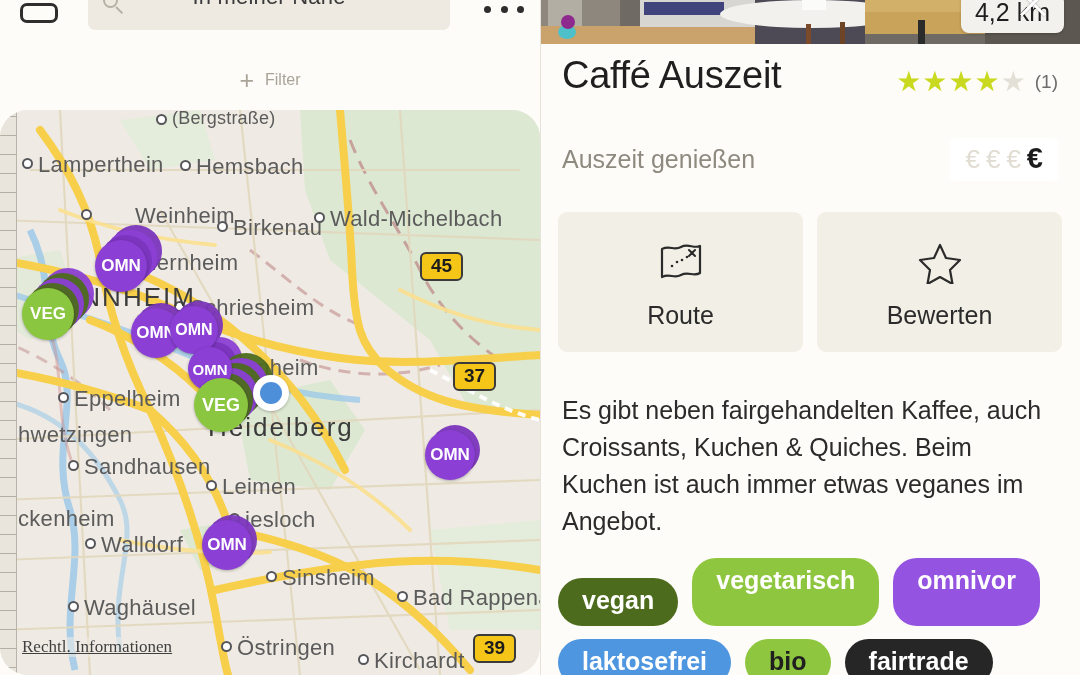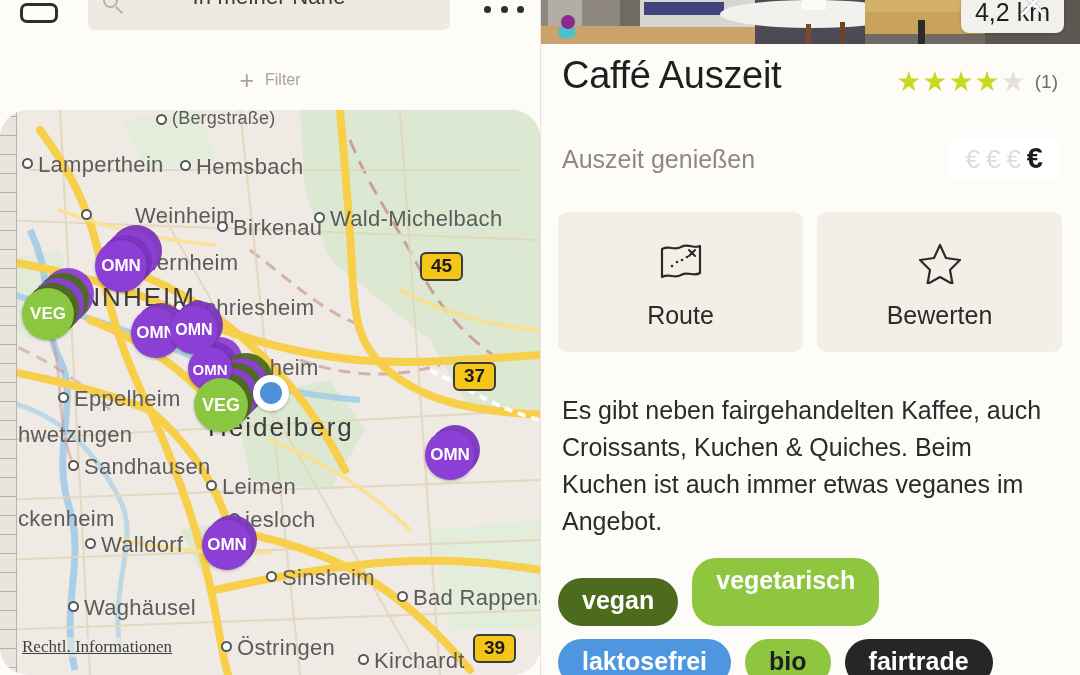--- a/index.html
+++ b/index.html
@@ -574,18 +574,19 @@
         </span>
         <span class="action-label">Bewerten</span>
       </div>
     </div>
 
     <div id="description">Es gibt neben fairgehandelten Kaffee, auch Croissants, Kuchen &amp; Quiches. Beim Kuchen ist auch immer etwas veganes im Angebot.</div>
 
     <div id="tags">
         <div class="tag" style="background: rgb(77, 107, 28); color: rgb(255, 255, 255); margin-top: 20px;">vegan</div>
         <div class="tag" style="background: rgb(143, 198, 63); color: rgb(255, 255, 255); text-align: center;">vegetarisch</div>
+        <div class="tag" style="background: rgb(148, 83, 224); color: rgb(255, 255, 255);">omnivor</div>
         <div class="tag" style="background: rgb(79, 150, 224); color: rgb(255, 255, 255);">laktosefrei</div>
         <div class="tag" style="background: rgb(143, 198, 63); color: rgb(31, 31, 31);">bio</div>
         <div class="tag" style="background: rgb(38, 38, 38); color: rgb(255, 255, 255);">fairtrade</div>
       </div>
   </div>
 </div>
 
 </body></html>

